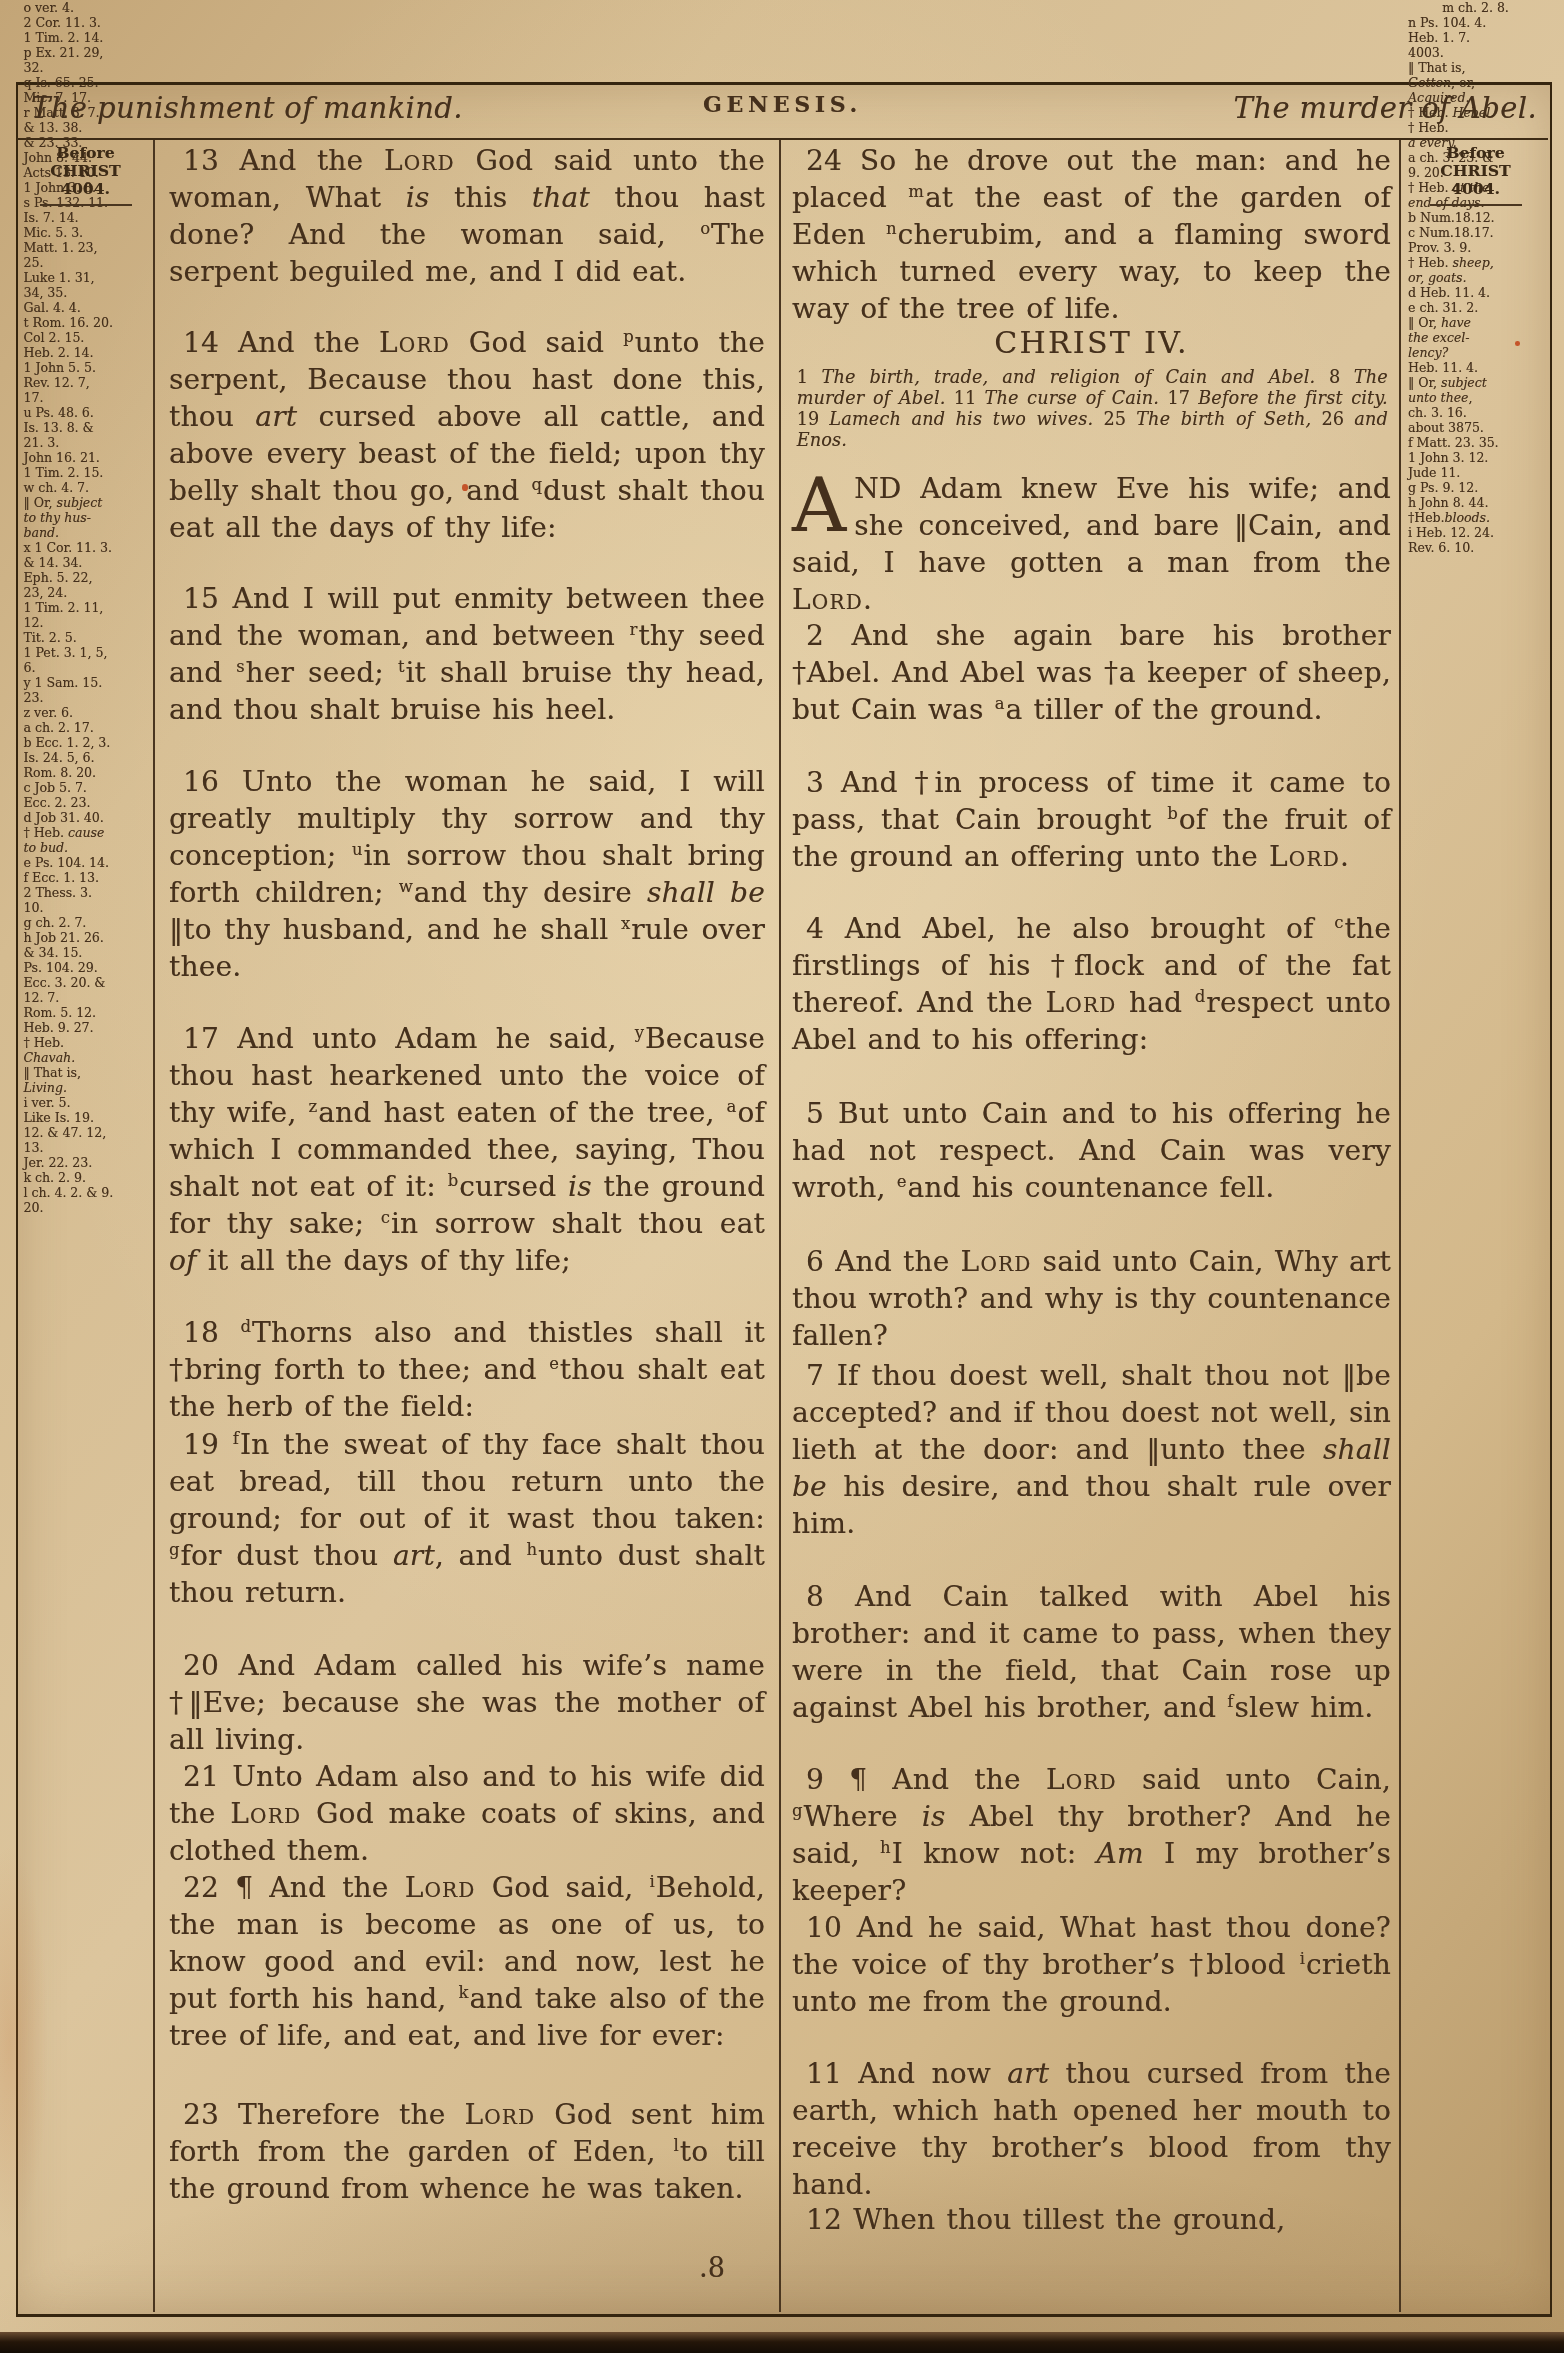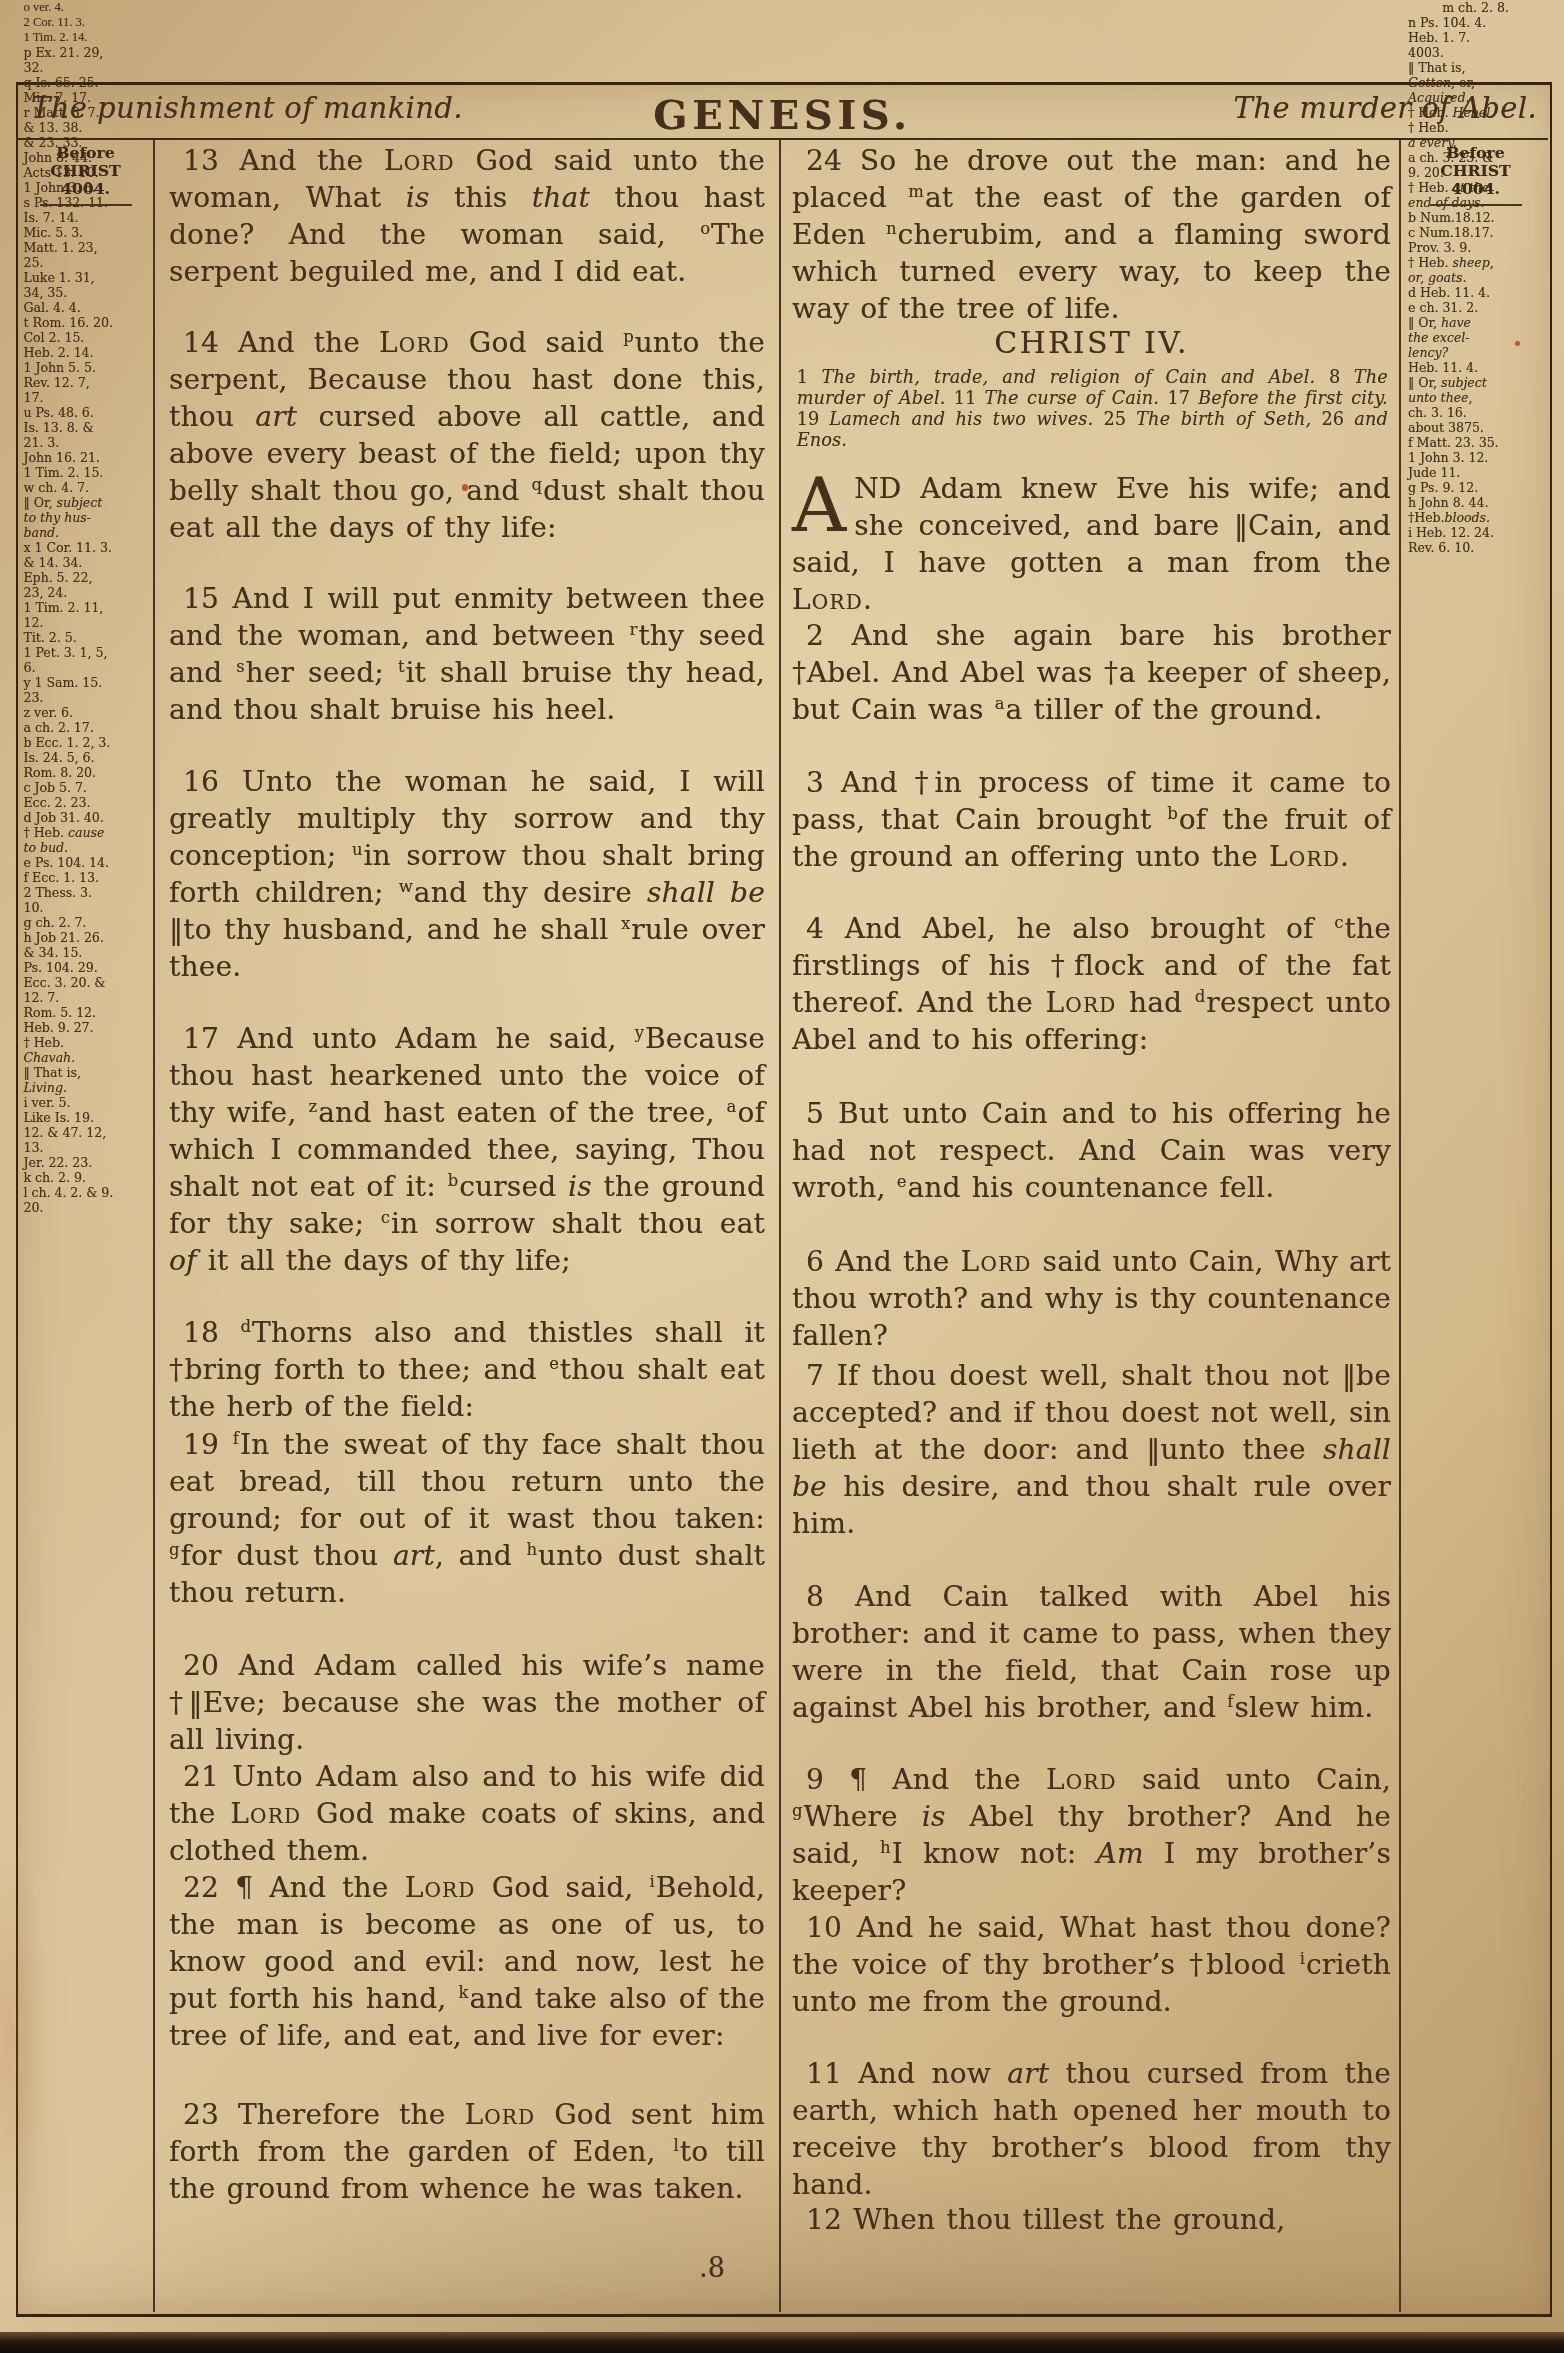--- a/index.html
+++ b/index.html
@@ -13,21 +13,21 @@
   #page *{text-shadow:0.2px 0.3px 0.5px rgba(60,40,20,0.45);}
   #frame{position:absolute;left:15.6px;top:82px;width:1532px;height:2229px;
     border:2.3px solid #35250f;border-top-width:3.1px;border-bottom-width:3.1px;
     box-shadow:inset 0 0 47px rgba(120,85,45,0.25);}
   .hrule{position:absolute;left:17px;top:138px;width:1531px;height:2.3px;background:#3d2b15;}
   .vrule{position:absolute;top:140px;height:2172px;width:1.6px;background:#4a3620;}
   #header{position:absolute;left:17px;top:88px;width:1531px;height:49px;}
   .run{position:absolute;top:3.1px;font-style:italic;font-size:29px;letter-spacing:0.4px;white-space:nowrap;}
   .run.left{left:14px;}
   .run.right{right:11px;}
-  .book{position:absolute;left:0;right:0;top:3.1px;text-align:center;font-size:40px;font-weight:bold;letter-spacing:4.7px;}
+  .book{position:absolute;left:0;right:0;top:3.1px;text-align:center;font-size:22px;font-weight:bold;letter-spacing:4.7px;}
   .margin-col{position:absolute;top:0;height:100%;}
   #left-margin{left:23.5px;width:124px;}
   #right-margin{left:1408px;width:135px;}
   .bc{position:absolute;top:144px;left:0;right:0;text-align:center;font-weight:bold;
       font-size:15.6px;line-height:18px;color:#3c2a16;}
   .bc-rule{width:92px;height:1.6px;background:#4a3620;margin:6.3px auto 0;}
   .text-col{position:absolute;top:0;height:100%;}
   #left-col{left:169px;width:596px;}
   #right-col{left:792px;width:599px;}
   .verse{position:absolute;left:0;right:0;text-align:justify;text-indent:14px;
@@ -65,21 +65,21 @@
   <div class="vrule" style="left:779px"></div>
   <div class="vrule" style="left:1399px"></div>
 
   <div id="left-margin" class="margin-col">
     <div class="bc">
       <div>Before</div>
       <div>CHRIST</div>
       <div>4004.</div>
       <div class="bc-rule"></div>
     </div>
-  <div class="margin-note" style="top: 257px; font-family: Liberation Serif, serif;"><span class="ref">o</span> ver. 4.<br>2 Cor. 11. 3.<br>1 Tim. 2. 14.</div>
+  <div class="margin-note" style="top: 257px;"><span class="ref">o</span> ver. 4.<br>2 Cor. 11. 3.<br>1 Tim. 2. 14.</div>
       <div class="margin-note" style="top: 326px;"><span class="ref">p</span> Ex. 21. 29,<br>32.</div>
       <div class="margin-note" style="top: 495px;"><span class="ref">q</span> Is. 65. 25.<br>Mic. 7. 17.</div>
       <div class="margin-note" style="top: 662px;"><span class="ref">r</span> Matt. 3. 7.<br>&amp; 13. 38.<br>&amp; 23. 33.<br>John 8. 44.<br>Acts 13. 10.<br>1 John 3. 8.</div>
       <div class="margin-note" style="top: 758px;"><span class="ref">s</span> Ps. 132. 11.<br>Is. 7. 14.<br>Mic. 5. 3.<br>Matt. 1. 23,<br>25.<br>Luke 1. 31,<br>34, 35.<br>Gal. 4. 4.</div>
       <div class="margin-note" style="top: 880px;"><span class="ref">t</span> Rom. 16. 20.<br>Col 2. 15.<br>Heb. 2. 14.<br>1 John 5. 5.<br>Rev. 12. 7,<br>17.</div>
       <div class="margin-note" style="top: 1010px;"><span class="ref">u</span> Ps. 48. 6.<br>Is. 13. 8. &amp;<br>21. 3.<br>John 16. 21.<br>1 Tim. 2. 15.</div>
       <div class="margin-note" style="top: 1092px;"><span class="ref">w</span> ch. 4. 7.</div>
       <div class="margin-note" style="top: 1112px;">‖ Or, <i>subject<br>to thy hus-<br>band.</i></div>
       <div class="margin-note" style="top: 1163px;"><span class="ref">x</span> 1 Cor. 11. 3.<br>&amp; 14. 34.<br>Eph. 5. 22,<br>23, 24.<br>1 Tim. 2. 11,<br>12.<br>Tit. 2. 5.<br>1 Pet. 3. 1, 5,<br>6.</div>
       <div class="margin-note" style="top: 1305px;"><span class="ref">y</span> 1 Sam. 15.<br>23.</div>

